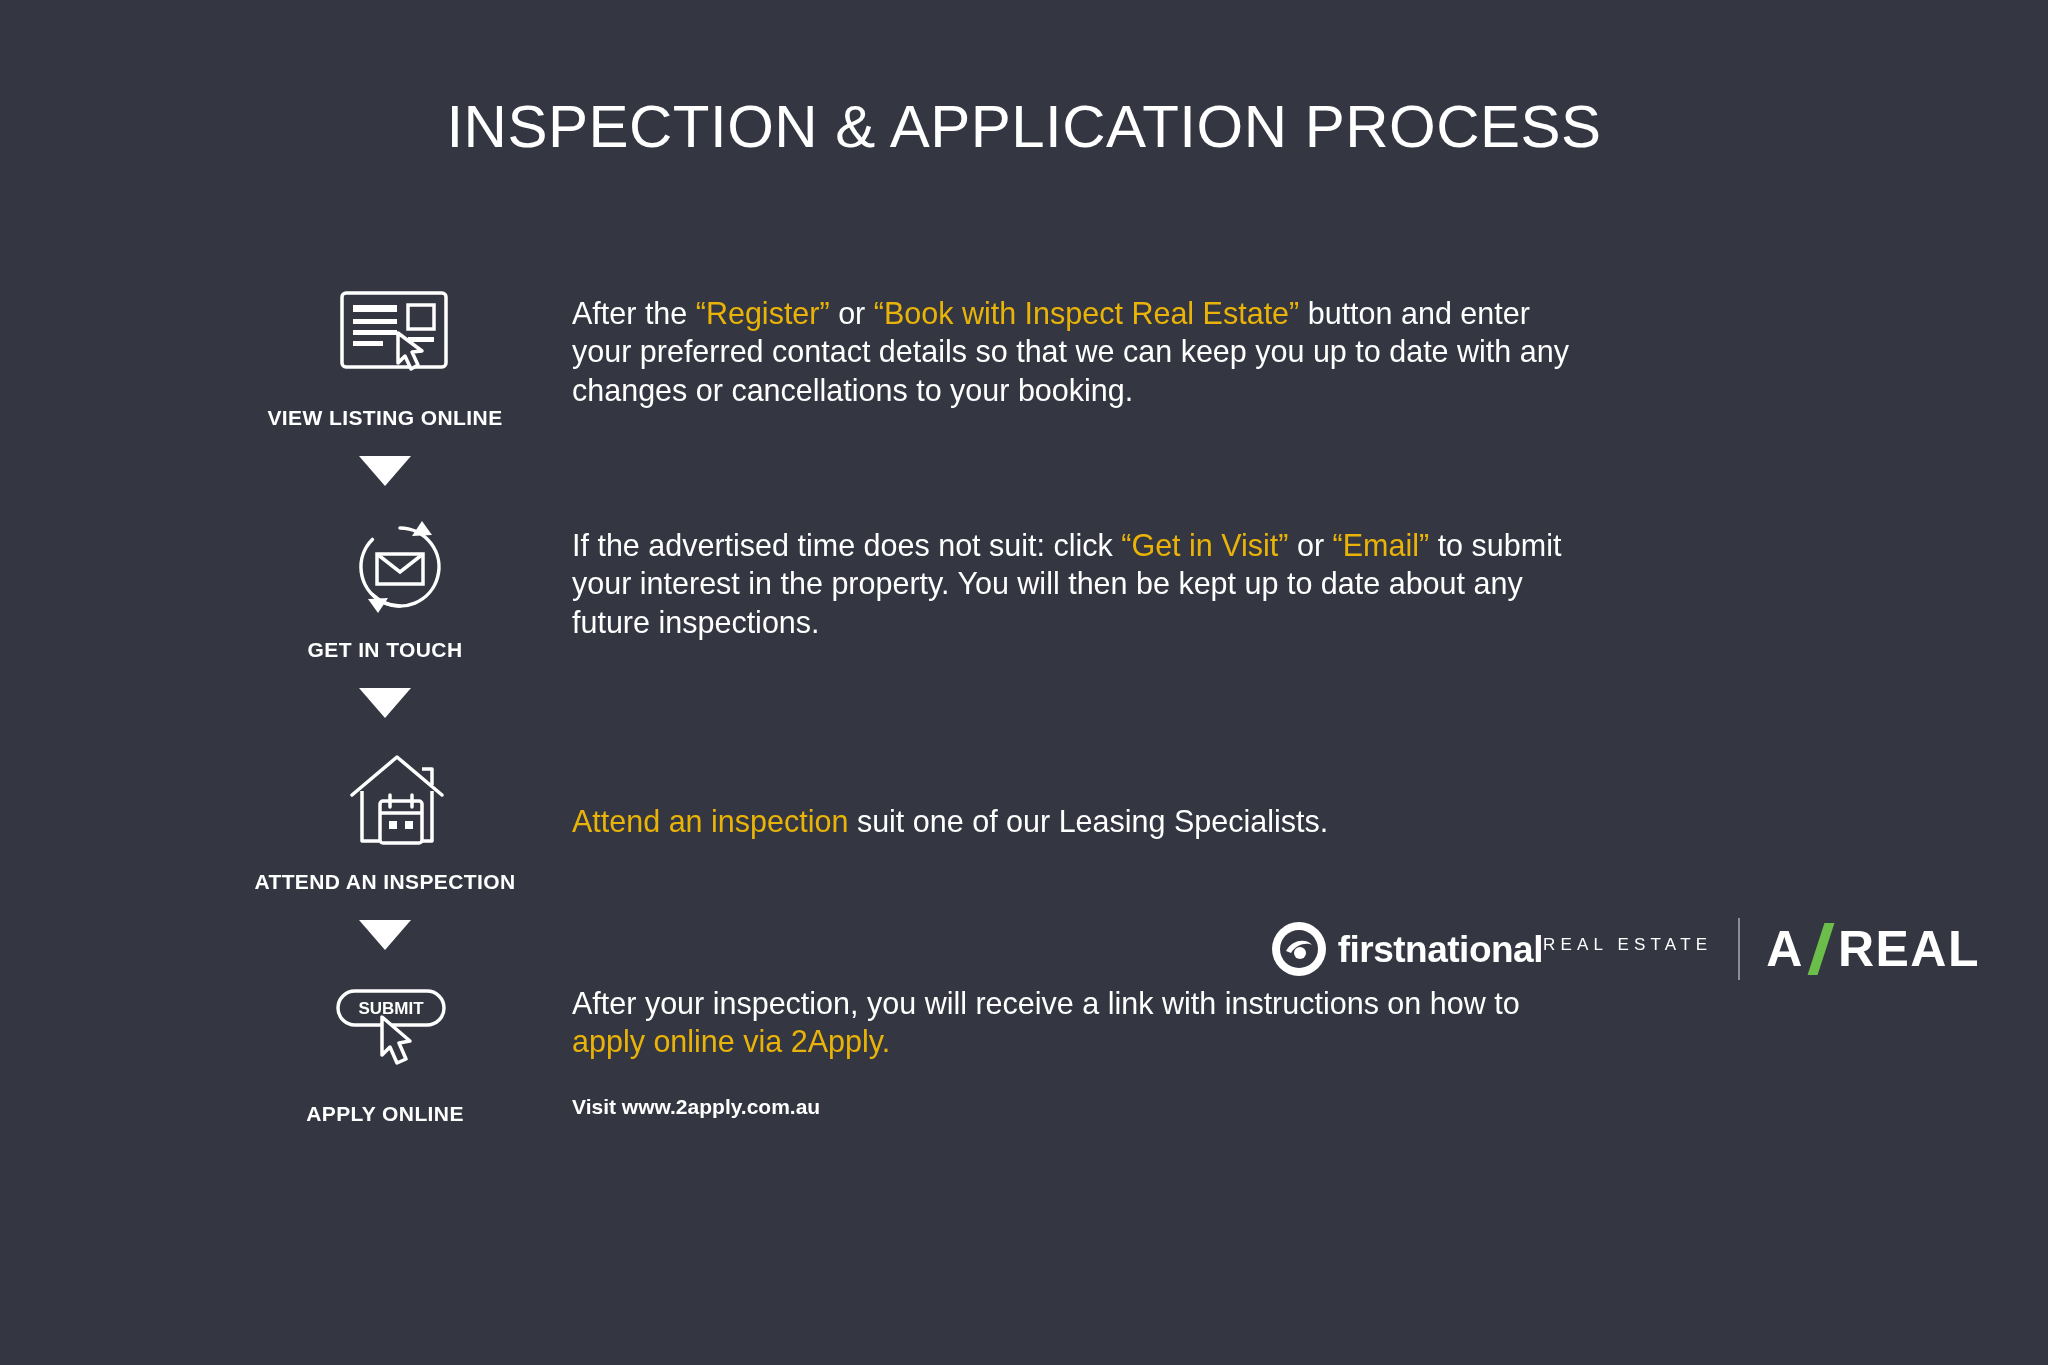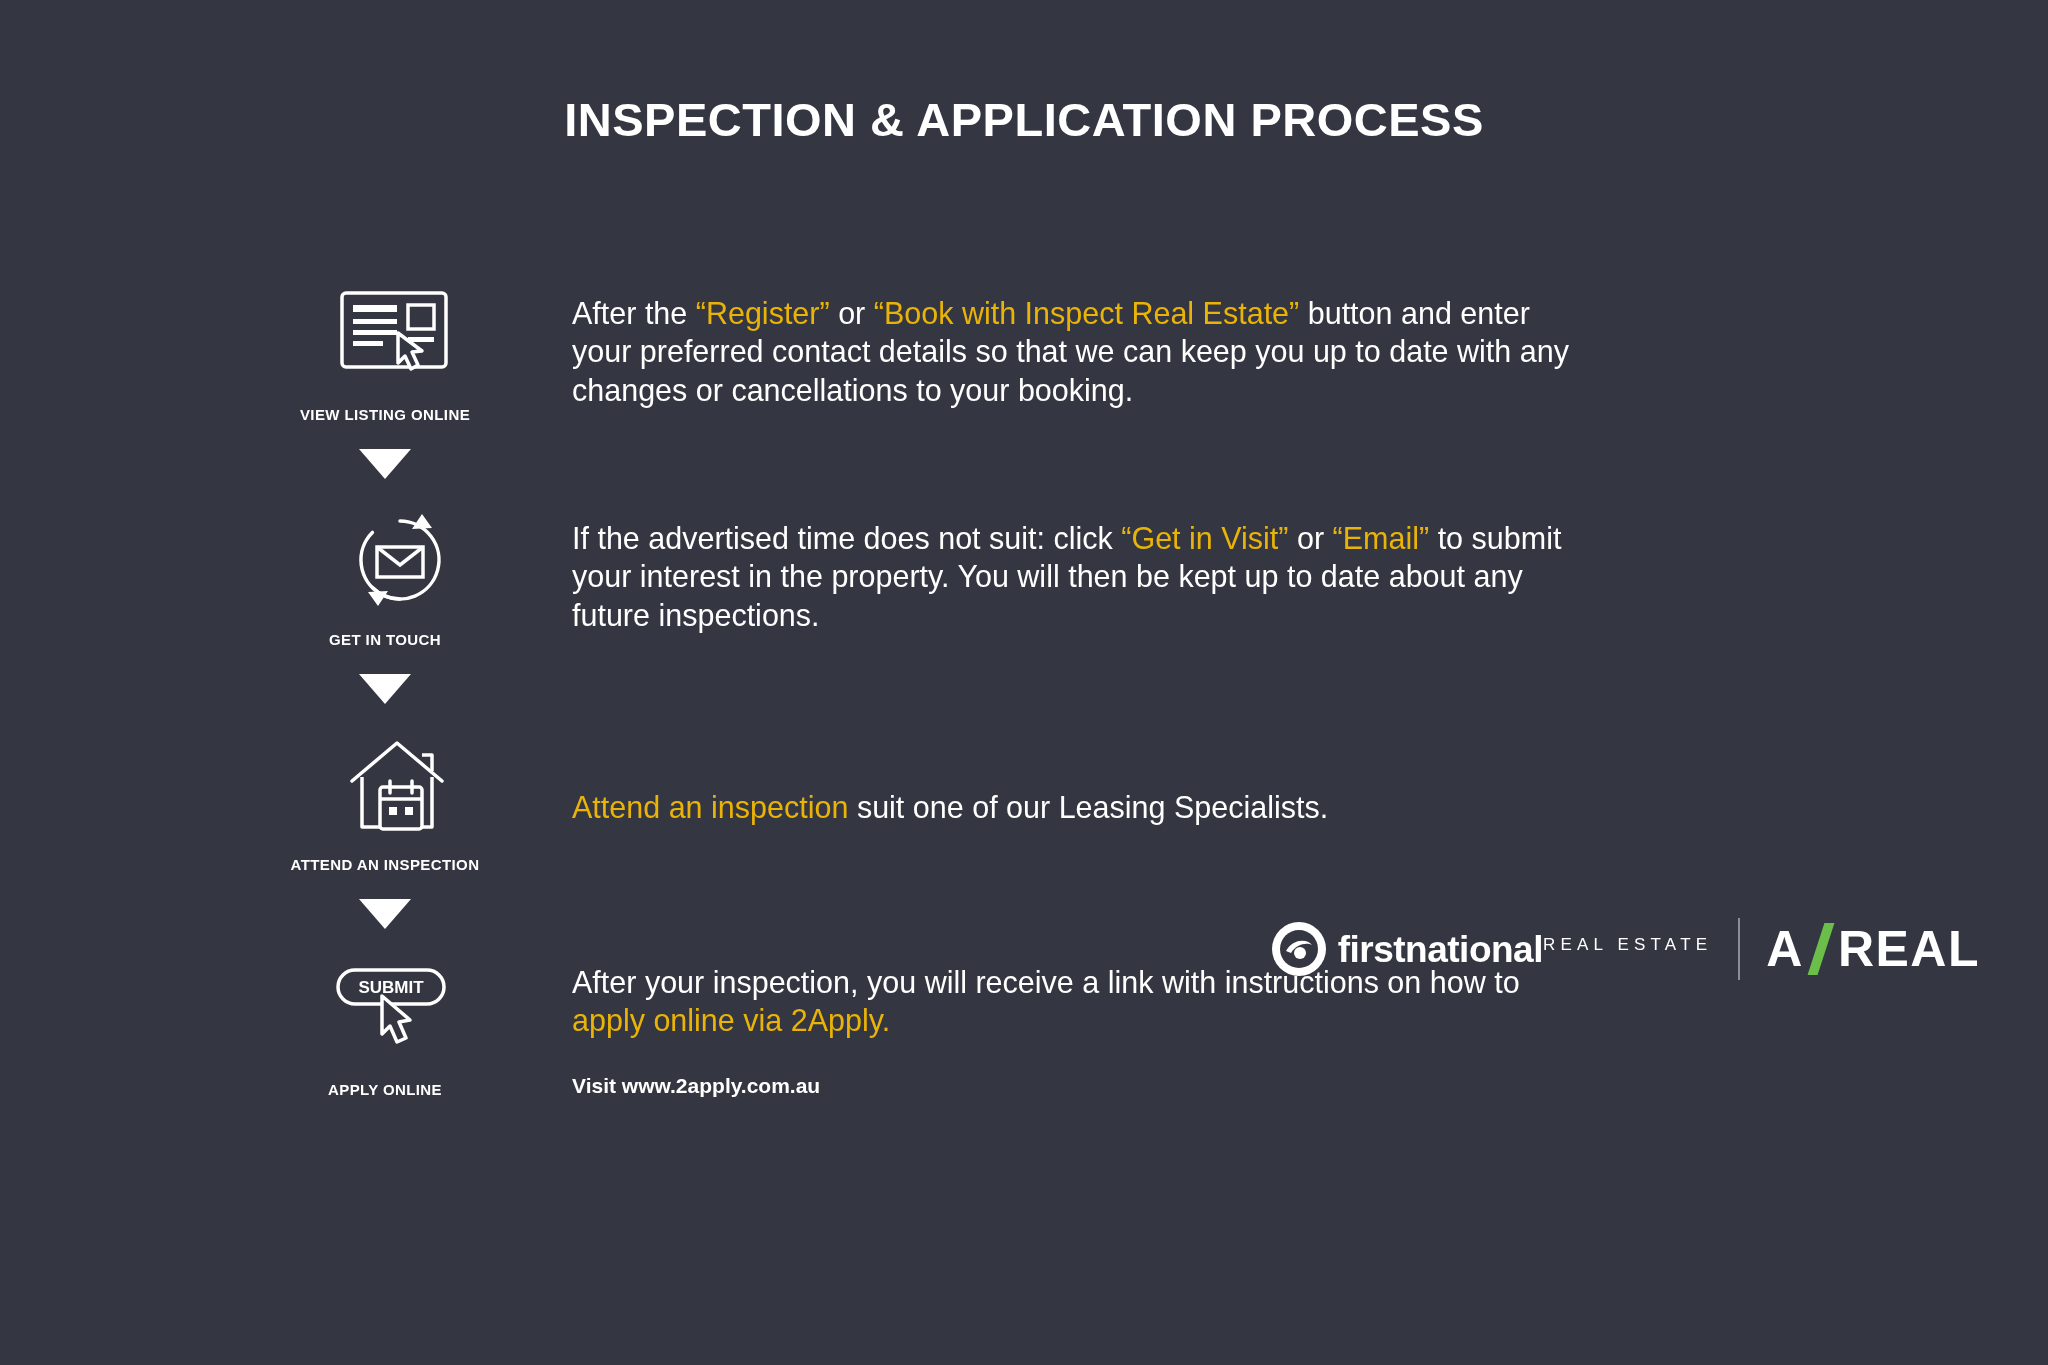--- a/index.html
+++ b/index.html
@@ -15,22 +15,22 @@
     font-family: "Liberation Sans", sans-serif;
     color: #ffffff;
   }
 
   .page-title {
     position: absolute;
     top: 92px;
     left: 0;
     width: 100%;
     text-align: center;
-    font-size: 47px;
-    font-weight: bold;
+    font-size: 60px;
+    font-weight: normal;
     letter-spacing: 0.5px;
     color: #ffffff;
   }
 
   .flow {
     position: absolute;
     top: 280px;
     left: 220px;
     width: 1620px;
   }
@@ -52,21 +52,21 @@
   .icon-box {
     width: 130px;
     height: 110px;
     display: flex;
     align-items: center;
     justify-content: flex-end;
   }
 
   .step-label {
     margin-top: 16px;
-    font-size: 15px;
+    font-size: 21px;
     font-weight: bold;
     letter-spacing: 0.4px;
     text-align: center;
     color: #ffffff;
     white-space: nowrap;
   }
 
   .arrow {
     width: 0;
     height: 0;

